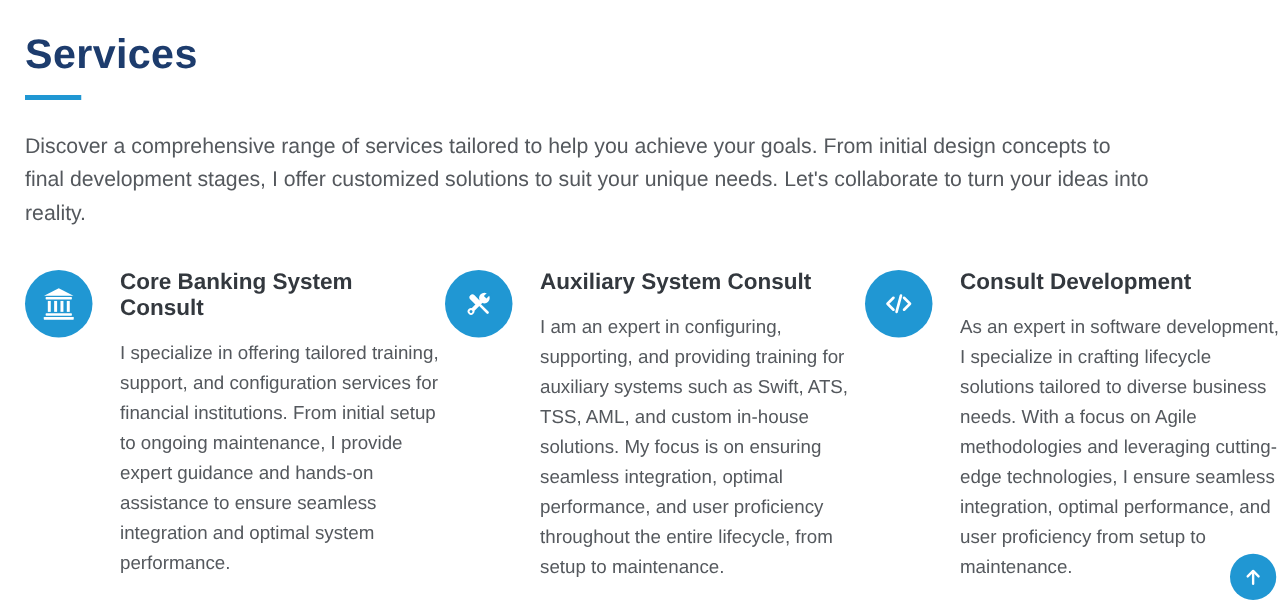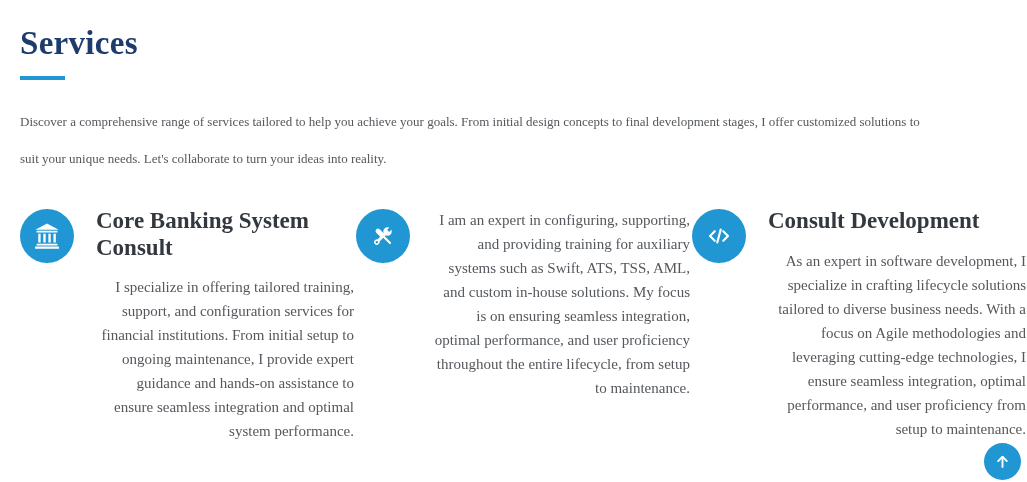--- a/index.html
+++ b/index.html
@@ -4,41 +4,41 @@
 <title>Services</title>
 <style>
   * { box-sizing: border-box; }
   html, body {
     margin: 0; padding: 0;
     width: 1027px; height: 482px;
     background: var(--page_bg, #ffffff);
     font-family: "Liberation Sans", "DejaVu Sans", sans-serif;
     overflow: hidden;
   }
-  .section { position: relative; width: 924px; height: 482px; padding: 26px 4px 0 20px; font-family: Liberation Serif, serif; }
+  .section { position: relative; width: 924px; height: 482px; padding: 26px 4px 0 20px; }
 
   .page-title {
     margin: 0;
     font-size: 33px;
     font-weight: 700;
     letter-spacing: 0.3px;
     color: var(--heading, #1d3c6d);
     line-height: 1.05;
   }
   .title-divider {
     width: 45px; height: 4px;
     background: var(--accent, #2097d3);
     margin: 15px 0 0 0;
     border: none;
   }
   .intro {
     margin: 23px 0 0 0;
     max-width: 932px;
-    font-size: 13px;
-    line-height: 37px;
+    font-size: 17px;
+    line-height: 27px;
     color: var(--body_text, #54585d);
   }
 
   .cards {
     margin-top: 31px;
     display: grid;
     grid-template-columns: repeat(3, 336px);
   }
   .card { display: flex; align-items: flex-start; }
   .icon-circle {
@@ -46,31 +46,30 @@
     width: 54px; height: 54px;
     border-radius: 50%;
     background: var(--accent, #2097d3);
     display: flex; align-items: center; justify-content: center;
     margin-right: 22px;
     margin-top: 1px;
   }
   .card-content { width: 258px; }
   .card-title {
     margin: 0 0 14px 0;
-    font-size: 23px;
+    font-size: 18px;
     font-weight: 700;
     color: var(--card_title, #33383e);
     line-height: 1.17;
   }
   .card-desc {
     margin: 0;
     font-size: 15px;
     line-height: 24px;
     color: var(--body_text, #54585d);
-    text-align: right;
   }
 
   .scroll-top {
     position: absolute;
     left: 984px; top: 443px;
     width: 37px; height: 37px;
     border-radius: 50%;
     background: var(--accent, #2097d3);
     border: none;
     display: flex; align-items: center; justify-content: center;
@@ -122,20 +121,21 @@
             <rect x="10.8" y="8.6" width="2.4" height="9.4" rx="1.2"></rect>
             <circle cx="12" cy="19" r="2.15"></circle>
           </g>
           <g transform="rotate(45 12 12)" fill="#2097d3">
             <rect x="10.85" y="1.4" width="2.3" height="4.8"></rect>
             <circle cx="12" cy="19" r="0.95"></circle>
           </g>
         </svg>
       </span>
       <div class="card-content">
+        <h3 class="card-title">Auxiliary System Consult</h3>
         <p class="card-desc">I am an expert in configuring, supporting, and providing training for auxiliary systems such as Swift, ATS, TSS, AML, and custom in-house solutions. My focus is on ensuring seamless integration, optimal performance, and user proficiency throughout the entire lifecycle, from setup to maintenance.</p>
       </div>
     </div>
 
     <div class="card">
       <span class="icon-circle">
         <svg viewBox="0 0 24 24" width="30" height="30" aria-hidden="true" fill="none" stroke="#ffffff" stroke-width="1.7" stroke-linecap="round" stroke-linejoin="round">
           <polyline points="8.6,8.2 4.8,12 8.6,15.8"></polyline>
           <polyline points="15.4,8.2 19.2,12 15.4,15.8"></polyline>
           <line x1="13.4" y1="6.8" x2="10.6" y2="17.2"></line>

